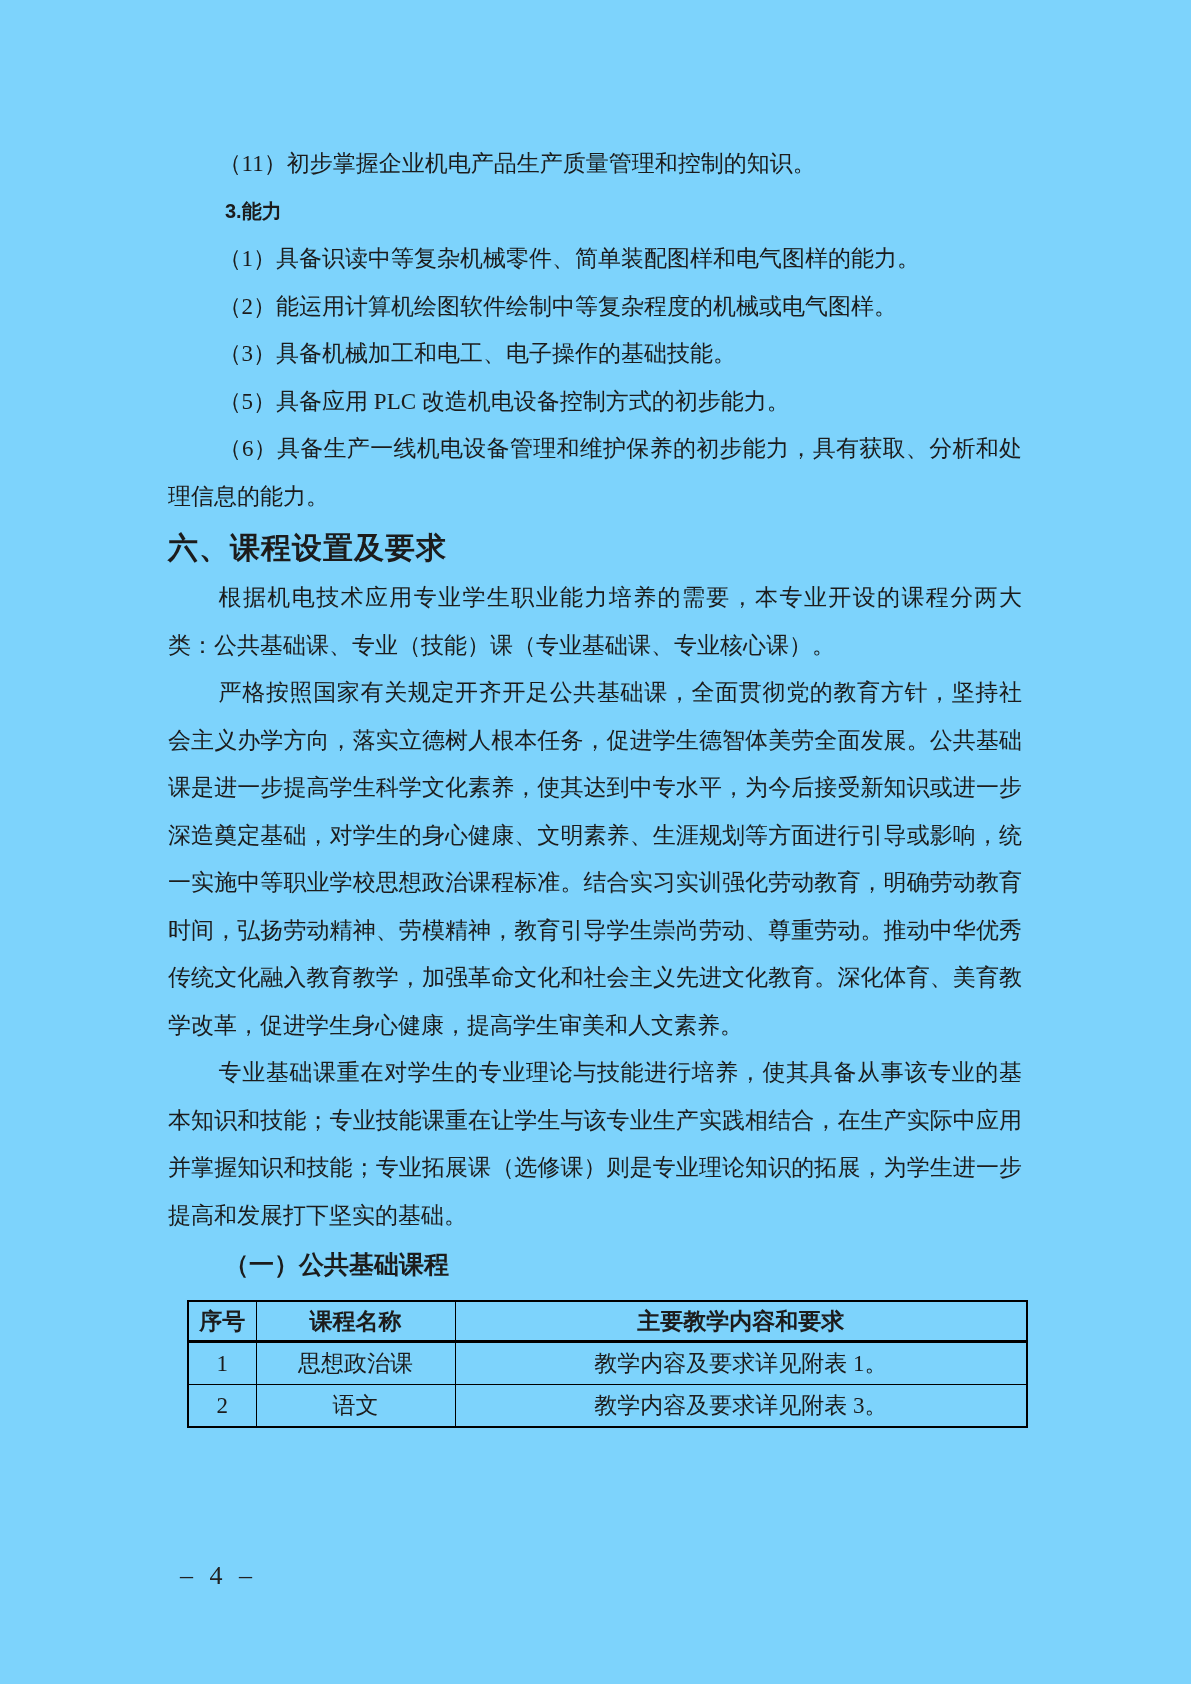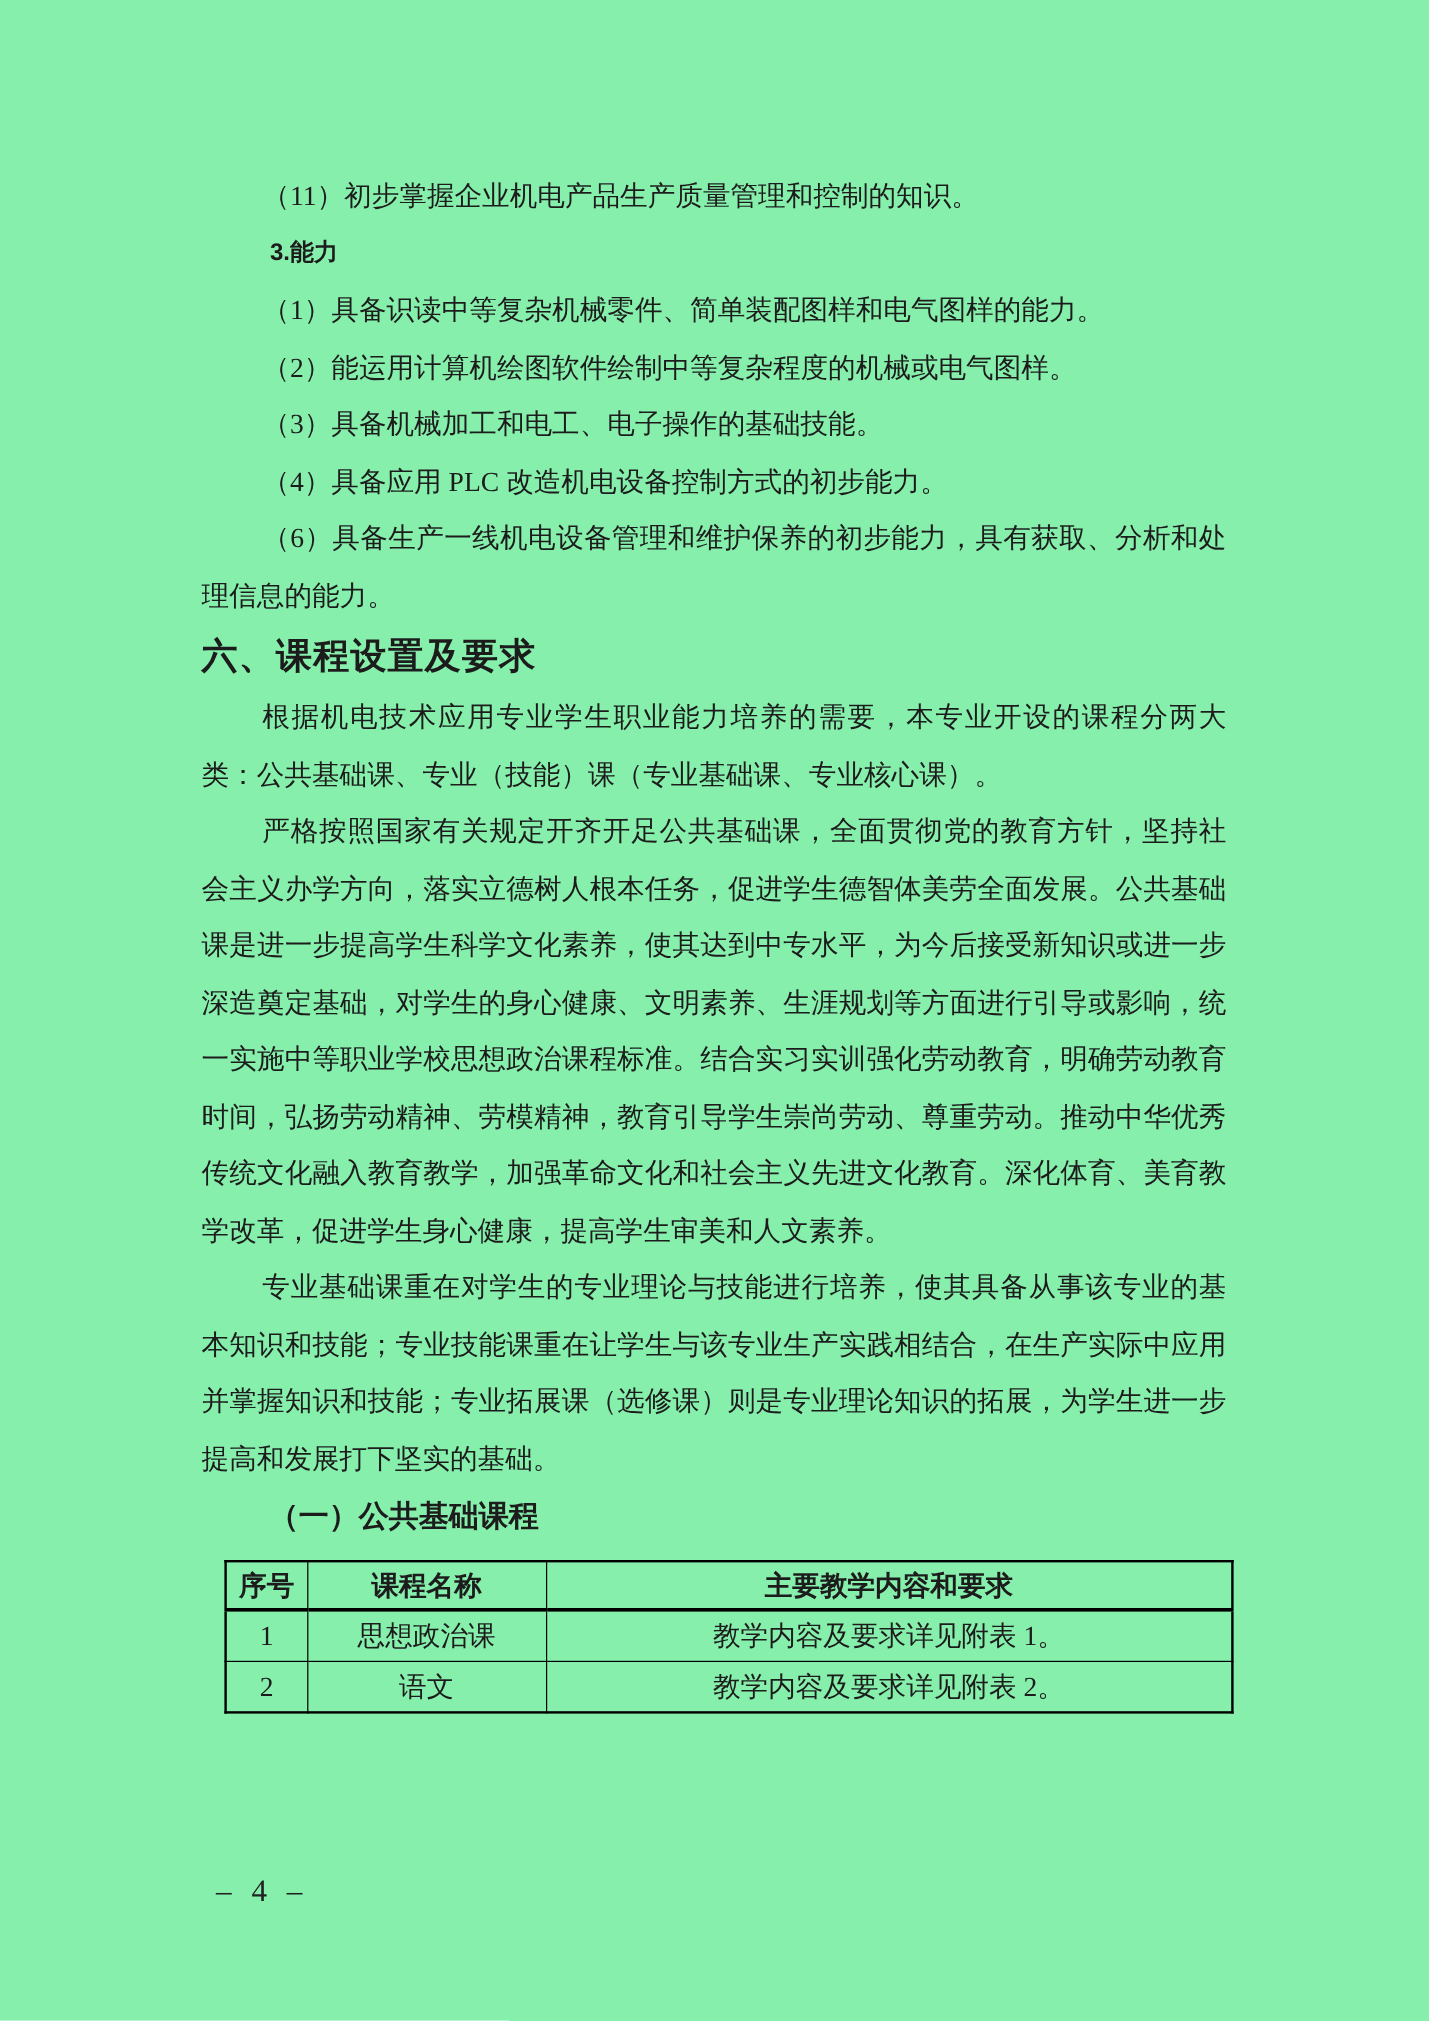--- a/index.html
+++ b/index.html
@@ -4,21 +4,21 @@
 <style>
   html, body {
     margin: 0;
     padding: 0;
     background: #ffffff;
   }
   .page {
     position: relative;
     width: 1191px;
     height: 1684px;
-    background: #86efac;
+    background: #7dd3fc;
     overflow: hidden;
     font-family: "Liberation Serif", "DejaVu Serif", serif;
     color: #1c1c1c;
   }
   .content {
     position: absolute;
     left: 168px;
     top: 140px;
     width: 854px;
   }
@@ -99,21 +99,21 @@
 <div class="page">
   <div class="content">
 
     <p class="body">（11）初步掌握企业机电产品生产质量管理和控制的知识。</p>
 
     <p class="h-num">3.能力</p>
 
     <p class="body">（1）具备识读中等复杂机械零件、简单装配图样和电气图样的能力。</p>
     <p class="body">（2）能运用计算机绘图软件绘制中等复杂程度的机械或电气图样。</p>
     <p class="body">（3）具备机械加工和电工、电子操作的基础技能。</p>
-    <p class="body">（4）具备应用 PLC 改造机电设备控制方式的初步能力。</p>
+    <p class="body">（5）具备应用 PLC 改造机电设备控制方式的初步能力。</p>
     <p class="body">（6）具备生产一线机电设备管理和维护保养的初步能力，具有获取、分析和处理信息的能力。</p>
 
     <p class="h1">六、课程设置及要求</p>
 
     <p class="body">根据机电技术应用专业学生职业能力培养的需要，本专业开设的课程分两大类：公共基础课、专业（技能）课（专业基础课、专业核心课）。</p>
     <p class="body">严格按照国家有关规定开齐开足公共基础课，全面贯彻党的教育方针，坚持社会主义办学方向，落实立德树人根本任务，促进学生德智体美劳全面发展。公共基础课是进一步提高学生科学文化素养，使其达到中专水平，为今后接受新知识或进一步深造奠定基础，对学生的身心健康、文明素养、生涯规划等方面进行引导或影响，统一实施中等职业学校思想政治课程标准。结合实习实训强化劳动教育，明确劳动教育时间，弘扬劳动精神、劳模精神，教育引导学生崇尚劳动、尊重劳动。推动中华优秀传统文化融入教育教学，加强革命文化和社会主义先进文化教育。深化体育、美育教学改革，促进学生身心健康，提高学生审美和人文素养。</p>
     <p class="body">专业基础课重在对学生的专业理论与技能进行培养，使其具备从事该专业的基本知识和技能；专业技能课重在让学生与该专业生产实践相结合，在生产实际中应用并掌握知识和技能；专业拓展课（选修课）则是专业理论知识的拓展，为学生进一步提高和发展打下坚实的基础。</p>
 
     <p class="h2">（一）公共基础课程</p>
 
@@ -132,21 +132,21 @@
       </thead>
       <tbody>
         <tr>
           <td class="c">1</td>
           <td class="c">思想政治课</td>
           <td class="l">教学内容及要求详见附表 1。</td>
         </tr>
         <tr>
           <td class="c">2</td>
           <td class="c">语文</td>
-          <td class="l">教学内容及要求详见附表 2。</td>
+          <td class="l">教学内容及要求详见附表 3。</td>
         </tr>
       </tbody>
     </table>
 
   </div>
 
   <div class="pagenum">– 4 –</div>
 </div>
 
 </body></html>

